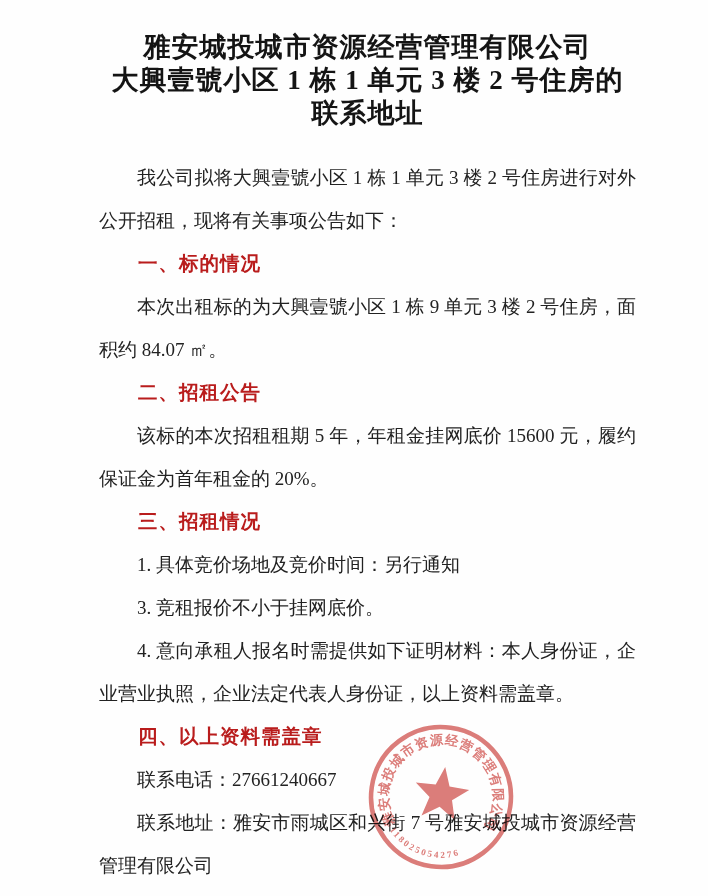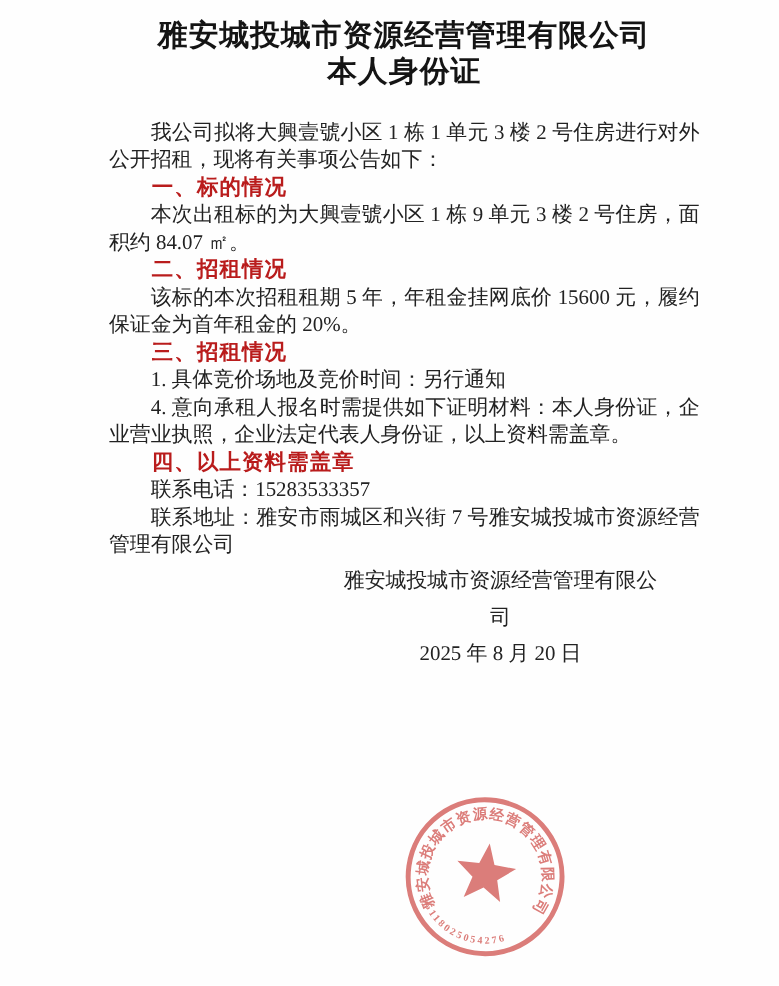--- a/index.html
+++ b/index.html
@@ -10,34 +10,34 @@
     position: relative;
     font-family: "Liberation Serif", "DejaVu Serif", serif;
     color: #1f1f1f;
     overflow: hidden;
   }
   .page {
     position: relative;
     width: 708px;
     height: 896px;
     background: #fefefe;
-    padding: 16px 72px 0 99px;
+    padding: 31px 72px 0 99px;
   }
   .title-block {
     text-align: center;
     font-weight: 700;
     font-size: 27px;
     line-height: 33px;
     color: #141414;
     margin-bottom: 26px;
     letter-spacing: 1px;
   }
   .body-text p {
     font-size: 19px;
-    line-height: 25px;
+    line-height: 43px;
     text-indent: 2em;
     text-align: justify;
     color: #222;
   }
   .body-text p.heading {
     font-family: "Liberation Sans", "DejaVu Sans", sans-serif;
     font-weight: 700;
     font-size: 19.5px;
     color: #b91c1c;
     letter-spacing: 1px;
@@ -70,34 +70,36 @@
     font-weight: 700;
   }
 </style>
 </head>
 <body>
 
 <div class="page">
 
   <div class="title-block">
     <div>雅安城投城市资源经营管理有限公司</div>
-    <div>本人身份证</div>
+    <div>大興壹號小区 1 栋 1 单元 3 楼 2 号住房的</div>
+    <div>联系地址</div>
   </div>
 
   <div class="body-text">
     <p>我公司拟将大興壹號小区 1 栋 1 单元 3 楼 2 号住房进行对外公开招租，现将有关事项公告如下：</p>
     <p class="heading">一、标的情况</p>
     <p>本次出租标的为大興壹號小区 1 栋 9 单元 3 楼 2 号住房，面积约 84.07 ㎡。</p>
-    <p class="heading">二、招租情况</p>
+    <p class="heading">二、招租公告</p>
     <p>该标的本次招租租期 5 年，年租金挂网底价 15600 元，履约保证金为首年租金的 20%。</p>
     <p class="heading">三、招租情况</p>
     <p>1. 具体竞价场地及竞价时间：另行通知</p>
+    <p>3. 竞租报价不小于挂网底价。</p>
     <p>4. 意向承租人报名时需提供如下证明材料：本人身份证，企业营业执照，企业法定代表人身份证，以上资料需盖章。</p>
     <p class="heading">四、以上资料需盖章</p>
-    <p>联系电话：15283533357</p>
+    <p>联系电话：27661240667</p>
     <p>联系地址：雅安市雨城区和兴街 7 号雅安城投城市资源经营管理有限公司</p>
   </div>
 
   <div class="signature">
     <div>雅安城投城市资源经营管理有限公司</div>
     <div>2025 年 8 月 20 日</div>
   </div>
 
   <svg class="seal" viewBox="0 0 150 150" aria-hidden="true">
     <defs>

